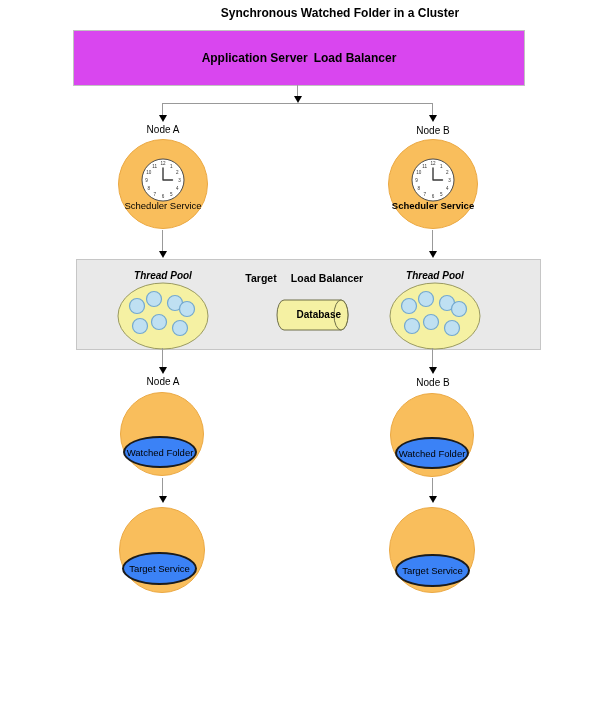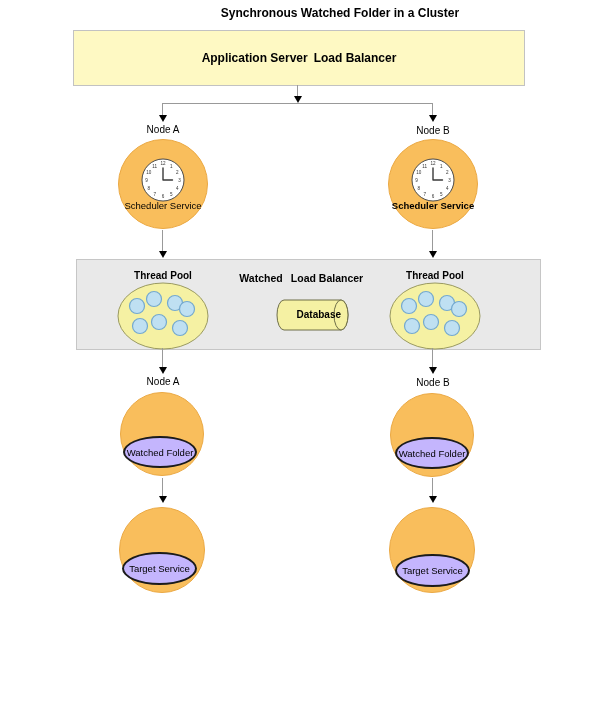--- a/index.html
+++ b/index.html
@@ -4,40 +4,40 @@
 <style>
   html,body{margin:0;padding:0;background:#fff;}
   .canvas{
     position:relative;width:612px;height:720px;background:#ffffff;overflow:hidden;
     font-family:"Liberation Sans", sans-serif;color:#000;
   }
   .abs{position:absolute;}
   .ctr{transform:translateX(-50%);white-space:nowrap;}
   .title{left:0;top:6px;width:592px;text-align:center;font-size:12px;font-weight:bold;margin-left:44px;}
   .topbox{
-    left:73px;top:30px;width:450px;height:54px;background:#fef9c3;
+    left:73px;top:30px;width:450px;height:54px;background:#d946ef;
     border:1px solid #C2C2C2;display:flex;align-items:center;justify-content:center;gap:6px;
     font-size:12px;font-weight:bold;
   }
   .band{
     left:76px;top:259px;width:463px;height:89px;background:#E9E9E9;border:1px solid #C6C6C6;
   }
   .node-label{font-size:10px;font-weight:normal;}
   .svc-label{font-size:9.5px;}
   .svc-bold{font-weight:bold;}
-  .tp-label{font-size:10px;font-weight:bold;}
+  .tp-label{font-size:10px;font-weight:bold;font-style:italic;}
   .qz-label{font-size:10.5px;font-weight:bold;}
   .circle{
     border-radius:50%;background:#F9BE5C;border:1px solid #EBA944;box-sizing:border-box;
   }
   .big{width:90px;height:90px;}
   .med{width:84px;height:84px;}
   .med2{width:86px;height:86px;}
   .wellipse{
-    background:#c4b5fd;border:2px solid #1b1b1b;border-radius:50%;
+    background:#3b82f6;border:2px solid #1b1b1b;border-radius:50%;
     display:flex;align-items:center;justify-content:center;font-size:9.5px;box-sizing:border-box;
   }
   .db-label{font-size:10px;font-weight:bold;width:70px;text-align:right;}
   
   .varrow{width:8px;}
   .varrow .line{position:absolute;left:3px;top:0;bottom:6px;width:1px;background:#999999;}
   .varrow .head{
     position:absolute;left:0;bottom:0;width:0;height:0;
     border-left:4px solid transparent;border-right:4px solid transparent;border-top:7px solid #000;
   }
@@ -116,21 +116,21 @@
     </div>
   <div class="abs varrow" style="left:429px;top:230px;height:28px">
       <span class="line"></span>
       <span class="head"></span>
     </div>
 
   <div class="abs band"></div>
 
   <div class="abs ctr tp-label" style="left:163px;top:270px">Thread Pool</div>
   <div class="abs ctr tp-label" style="left:435px;top:270px">Thread Pool</div>
-  <div class="abs ctr qz-label" style="left:261px;top:272px">Watched</div>
+  <div class="abs ctr qz-label" style="left:261px;top:272px">Target</div>
   <div class="abs ctr qz-label" style="left:327px;top:272px">Load Balancer</div>
 
   <svg class="abs threadpool" style="left:115px;top:280px" width="96" height="72">
       <ellipse cx="48" cy="36" rx="45" ry="33" fill="#F5F1A3" stroke="#9A9A60" stroke-width="1"></ellipse>
       <circle cx="22" cy="26" r="7.5" fill="#BFE0F2" stroke="#74A9CF" stroke-width="1.2"></circle>
       <circle cx="39" cy="19" r="7.5" fill="#BFE0F2" stroke="#74A9CF" stroke-width="1.2"></circle>
       <circle cx="60" cy="23" r="7.5" fill="#BFE0F2" stroke="#74A9CF" stroke-width="1.2"></circle>
       <circle cx="72" cy="29" r="7.5" fill="#BFE0F2" stroke="#74A9CF" stroke-width="1.2"></circle>
       <circle cx="25" cy="46" r="7.5" fill="#BFE0F2" stroke="#74A9CF" stroke-width="1.2"></circle>
       <circle cx="44" cy="42" r="7.5" fill="#BFE0F2" stroke="#74A9CF" stroke-width="1.2"></circle>

